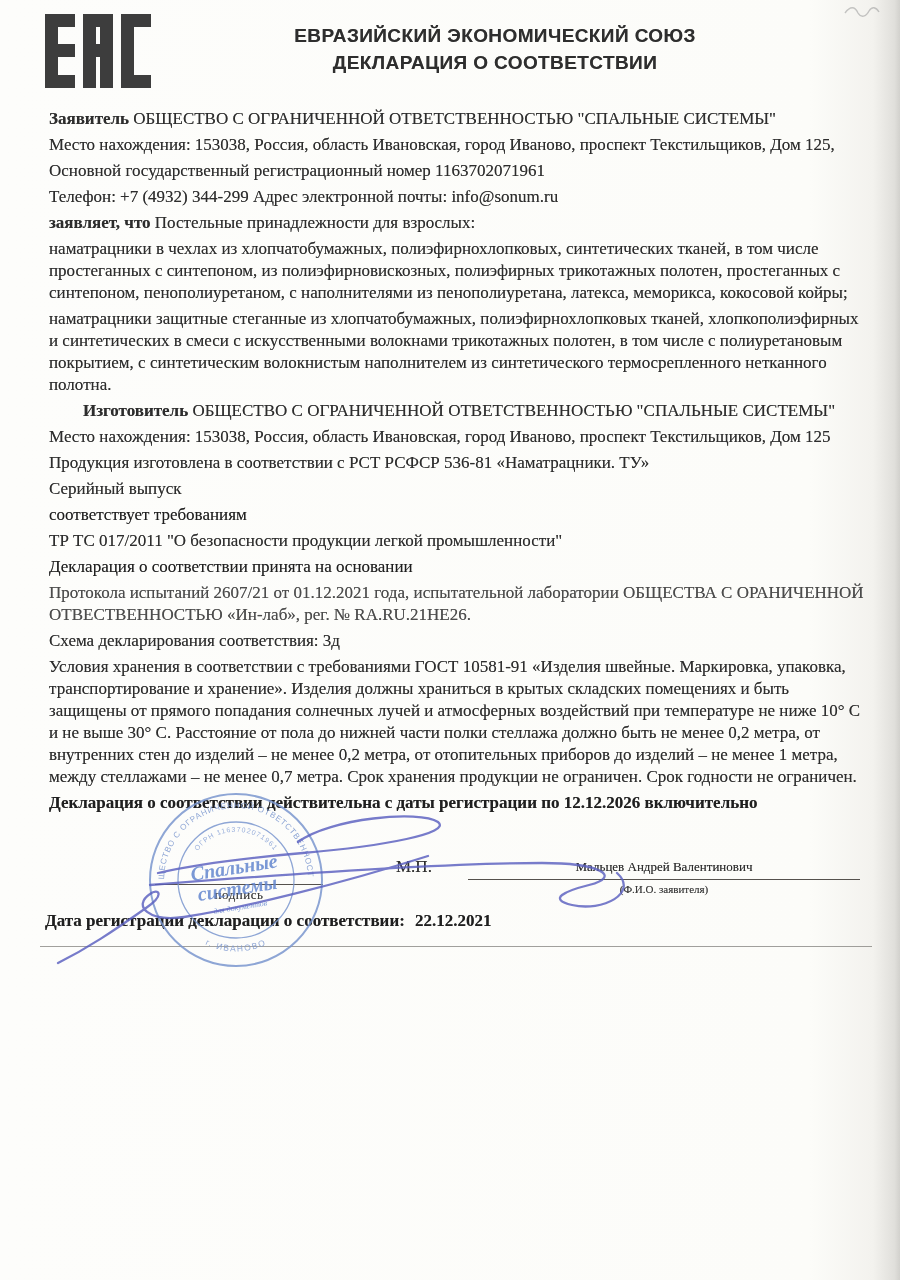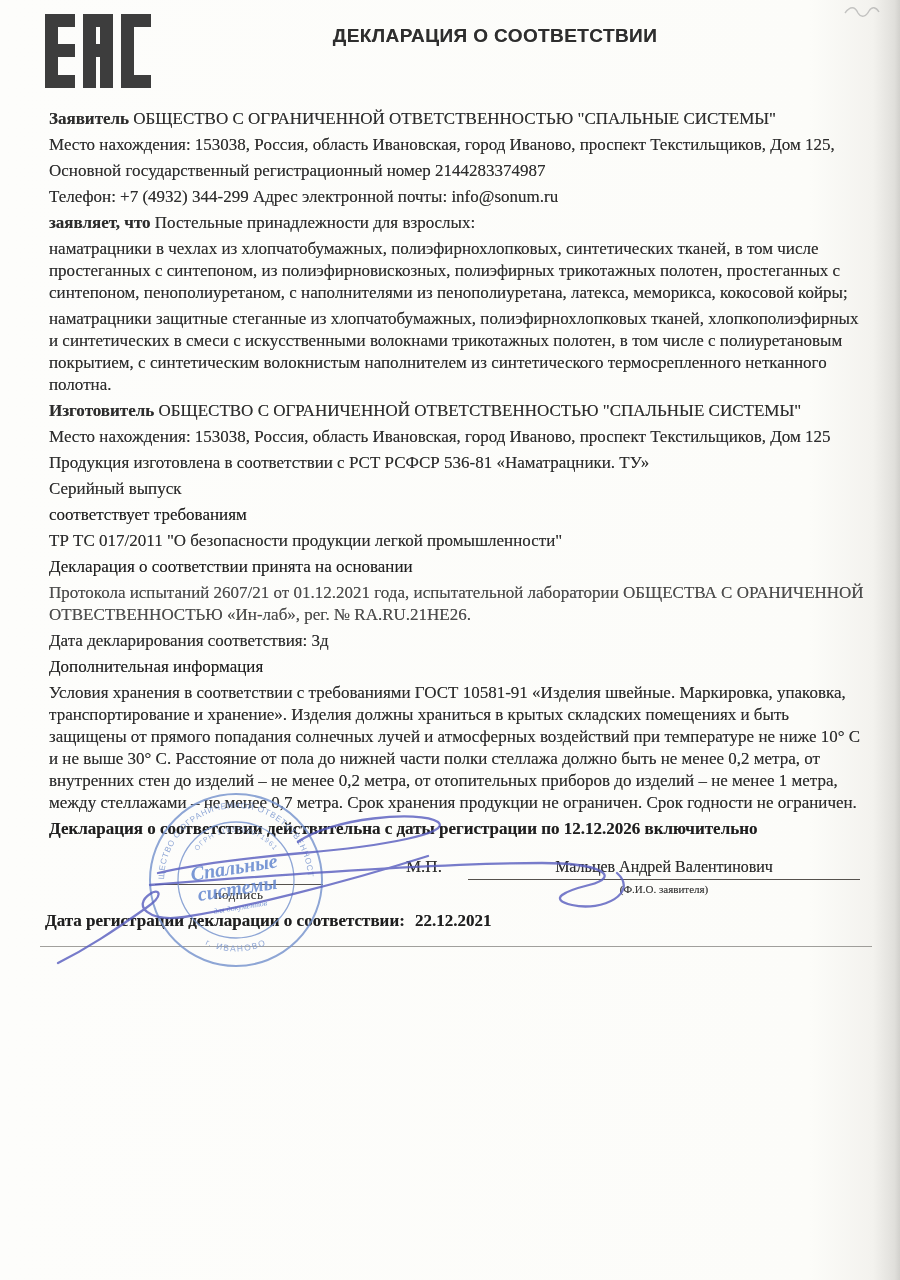--- a/index.html
+++ b/index.html
@@ -16,33 +16,33 @@
     position:absolute;top:22px;left:150px;width:690px;text-align:center;
     font-family:"Liberation Sans",sans-serif;font-weight:bold;font-size:19px;
     line-height:27px;color:#2e2e2e;letter-spacing:.4px;
   }
   .eac-logo{position:absolute;top:14px;left:45px;}
 
   .content{position:absolute;top:104px;left:45px;width:828px;font-size:17px;line-height:22px;}
   .content p{margin:4px;}
   .lead{font-weight:bold;}
   .mt2{margin-top:2px;font-family:Liberation Serif, serif;}
-  .mt12{margin-top:12px;}
+  .mt12{margin-top:12px;text-align:center;}
   .mt14{margin-top:14px;}
   .mt16{margin-top:16px;}
   .heading{font-weight:normal;color:#1f1f1f;}
   .protocol{color:#4c4c4c;}
   .validity{font-weight:bold;color:#1f1f1f;}
 
-  .mp{position:absolute;left:406px;top:857px;font-size:17px;}
+  .mp{position:absolute;left:396px;top:857px;font-size:17px;}
   .sign-line{position:absolute;left:155px;top:884px;width:168px;border-top:1.2px solid #55514d;}
   .sign-caption{position:absolute;left:155px;top:887px;width:168px;text-align:center;
     font-size:13px;color:#3c3c3c;letter-spacing:.5px;}
   .name-wrap{position:absolute;left:468px;top:856px;width:392px;text-align:center;}
-  .name-text{font-size:16px;line-height:22px;}
+  .name-text{font-size:13px;line-height:22px;}
   .name-line{border-top:1.2px solid #55514d;margin-top:1px;}
   .name-caption{font-size:11px;color:#3c3c3c;margin-top:3px;}
 
   .registration{position:absolute;left:45px;top:892px;font-size:17px;line-height:24px;font-weight:bold;color:#1f1f1f;}
   .reg-value{margin-left:10px;}
   .bottom-rule{position:absolute;left:40px;top:946px;width:832px;height:0;border-top:1px solid rgba(130,128,124,.75);}
 
   .stamp-svg{position:absolute;left:146px;top:790px;pointer-events:none;opacity:.85;}
   .signature-svg{position:absolute;left:30px;top:798px;pointer-events:none;}
   .artifact-svg{position:absolute;left:842px;top:3px;pointer-events:none;opacity:.55;}
@@ -65,46 +65,46 @@
       <rect x="38" y="0" width="30" height="13"></rect>
       <rect x="38" y="30" width="30" height="13"></rect>
 
       <rect x="76" y="0" width="13" height="74"></rect>
       <rect x="76" y="0" width="30" height="13"></rect>
       <rect x="76" y="61" width="30" height="13"></rect>
     </g>
   </svg>
 
   <div class="header-title txt">
+    <div>ЕВРАЗИЙСКИЙ ЭКОНОМИЧЕСКИЙ СОЮЗ</div>
     <div>ДЕКЛАРАЦИЯ О СООТВЕТСТВИИ</div>
   </div>
 
   <div class="content txt">
     <p><span class="lead">Заявитель </span><span>ОБЩЕСТВО С ОГРАНИЧЕННОЙ ОТВЕТСТВЕННОСТЬЮ "СПАЛЬНЫЕ СИСТЕМЫ"</span></p>
     <p>Место нахождения: 153038, Россия, область Ивановская, город Иваново, проспект Текстильщиков, Дом 125,</p>
-    <p>Основной государственный регистрационный номер 2144283374987</p>
+    <p>Основной государственный регистрационный номер 1163702071961</p>
     <p>Телефон: +7 (4932) 344-299 Адрес электронной почты: info@sonum.ru</p>
     <p><span class="lead">заявляет, что </span><span>Постельные принадлежности для взрослых:</span></p>
 
     <p class="mt2">наматрацники в чехлах из хлопчатобумажных, полиэфирнохлопковых, синтетических тканей, в том числе простеганных с синтепоном, из полиэфирновискозных, полиэфирных трикотажных полотен, простеганных с синтепоном, пенополиуретаном, с наполнителями из пенополиуретана, латекса, меморикса, кокосовой койры;</p>
     <p class="mt14">наматрацники защитные стеганные из хлопчатобумажных, полиэфирнохлопковых тканей, хлопкополиэфирных и синтетических в смеси с искусственными волокнами трикотажных полотен, в том числе с полиуретановым покрытием, с синтетическим волокнистым наполнителем из синтетического термосрепленного  нетканного полотна.</p>
 
     <p class="mt12"><span class="lead">Изготовитель </span><span>ОБЩЕСТВО С ОГРАНИЧЕННОЙ ОТВЕТСТВЕННОСТЬЮ "СПАЛЬНЫЕ СИСТЕМЫ"</span></p>
     <p>Место нахождения: 153038, Россия, область Ивановская, город Иваново, проспект Текстильщиков, Дом 125</p>
     <p>Продукция изготовлена в соответствии с РСТ РСФСР 536-81 «Наматрацники. ТУ»</p>
     <p>Серийный выпуск</p>
 
     <p class="heading">соответствует требованиям</p>
     <p>ТР ТС 017/2011 "О безопасности продукции легкой промышленности"</p>
 
     <p class="heading">Декларация о соответствии принята на основании</p>
     <p class="protocol">Протокола испытаний 2607/21 от 01.12.2021 года, испытательной лаборатории ОБЩЕСТВА С ОРАНИЧЕННОЙ ОТВЕСТВЕННОСТЬЮ «Ин-лаб», рег. № RA.RU.21НЕ26.</p>
-    <p>Дата декларирования соответствия: 3д</p>
+    <p>Схема декларирования соответствия: 3д</p>
 
-    <p class="heading">Дополнительная информация</p>
     <p>Условия хранения в соответствии с требованиями ГОСТ 10581-91 «Изделия швейные. Маркировка, упаковка, транспортирование и хранение». Изделия должны храниться в крытых складских помещениях и быть защищены от прямого попадания солнечных лучей и атмосферных воздействий при температуре не ниже 10° С и не выше 30° С. Расстояние от пола до нижней части полки стеллажа должно быть не менее 0,2 метра, от внутренних стен до изделий – не менее 0,2 метра, от отопительных приборов до изделий – не менее 1 метра, между стеллажами – не менее 0,7 метра. Срок хранения продукции не ограничен. Срок годности не ограничен.</p>
 
     <p class="validity mt16">Декларация о соответствии действительна с даты регистрации по 12.12.2026 включительно</p>
   </div>
 
   <div class="mp txt">М.П.</div>
   <div class="sign-line"></div>
   <div class="sign-caption txt">подпись</div>
   <div class="name-wrap">
     <div class="name-text txt">Мальцев Андрей Валентинович</div>

